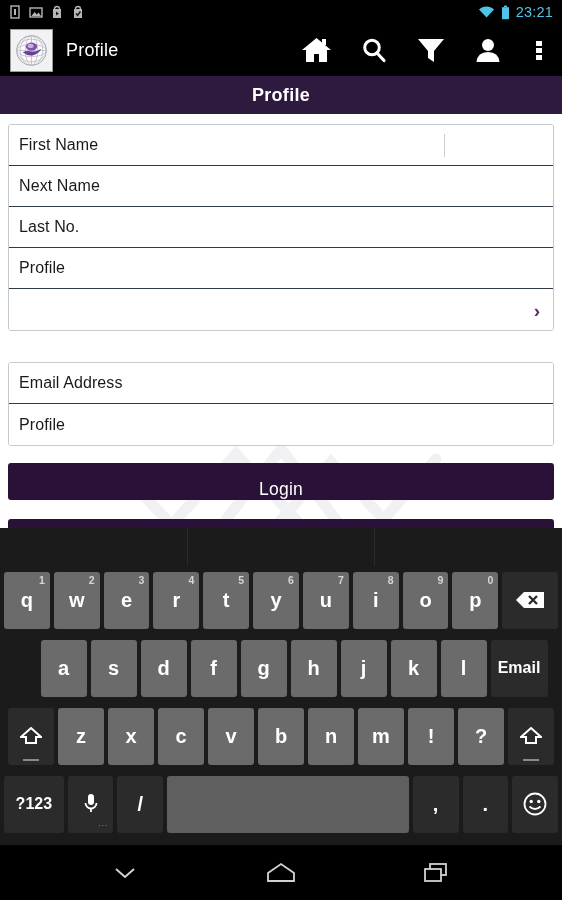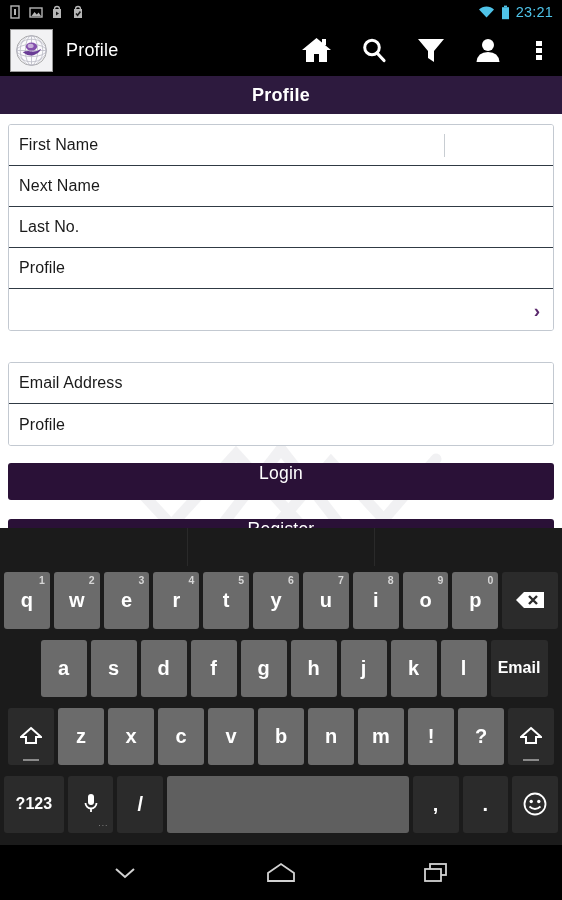--- a/index.html
+++ b/index.html
@@ -42,21 +42,21 @@
          background:#fff;overflow:hidden;}
   .frow{position:relative;height:41px;display:flex;align-items:center;border-bottom:1px solid #303a44;
         background:#fff;box-sizing:border-box;}
   .frow:last-child{border-bottom:none;}
   .flabel{font-size:16px;color:#1a1a1a;padding-left:10px;letter-spacing:.1px;}
   .caret{position:absolute;left:435px;top:9px;width:1px;height:23px;background:#c8cdd2;}
   .chev{position:absolute;right:13px;top:50%;transform:translateY(-50%);
         font-size:19px;color:#5c2a6e;font-weight:bold;line-height:1;}
 
   .btn{margin:10px 8px 0 8px;height:37px;background:#2a1137;border-radius:3px;
-       display:flex;align-items:flex-start;justify-content:center;position:relative;}
+       display:flex;align-items:flex-end;justify-content:center;position:relative;}
   .btn span{color:#fff;font-size:17.5px;letter-spacing:.2px;}
 
   
   .keyboard{position:absolute;left:0;top:528px;width:562px;height:317px;background:#1b1b1b;}
   .suggest{height:38px;display:flex;}
   .sugcell{flex:1;border-right:1px solid #2a2a2a;}
   .sugcell:last-child{border-right:none;}
   .krow{display:flex;align-items:center;justify-content:center;height:68px;padding:0 2px;box-sizing:border-box;}
   .key{position:relative;background:#6b6b6b;border-radius:3px;margin:0 2px;height:57px;
        display:flex;align-items:center;justify-content:center;box-sizing:border-box;}

